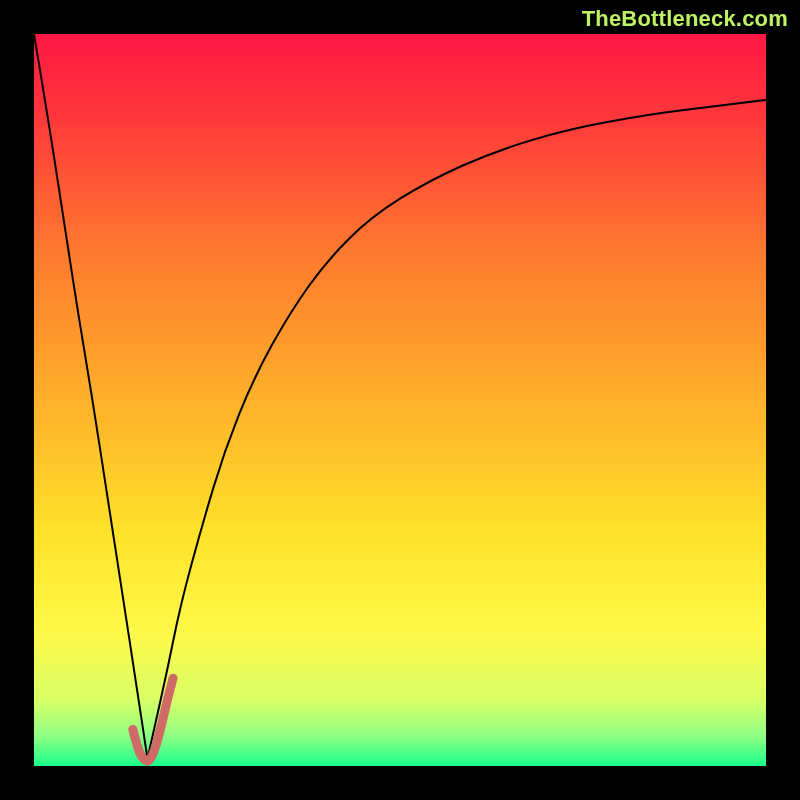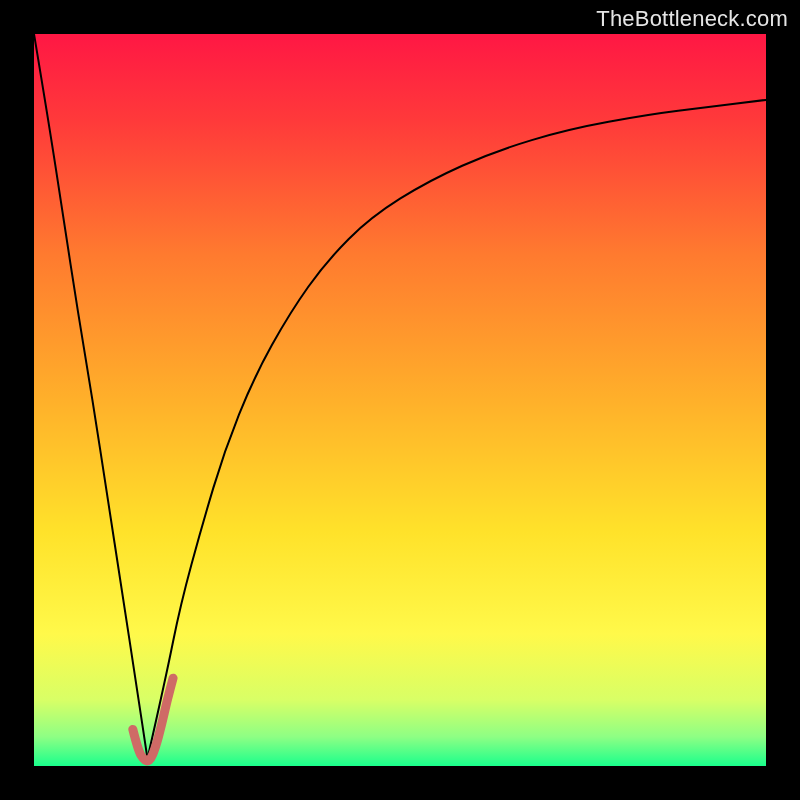--- a/index.html
+++ b/index.html
@@ -22,23 +22,23 @@
     left: 34px;
     top: 34px;
     width: 732px;
     height: 732px;
     overflow: hidden;
   }
   .attribution {
     position: absolute;
     top: 6px;
     right: 12px;
-    color: #e5e5e5;
+    color: #bef264;
     font-size: 22px;
-    font-weight: 400;
+    font-weight: 700;
     letter-spacing: 0.2px;
   }
   svg { display: block; }
 </style>
 </head>
 <body>
 
 <div class="frame">
   <div class="plot">
     <svg id="chart-svg" width="732" height="732" viewBox="0 0 732 732">

